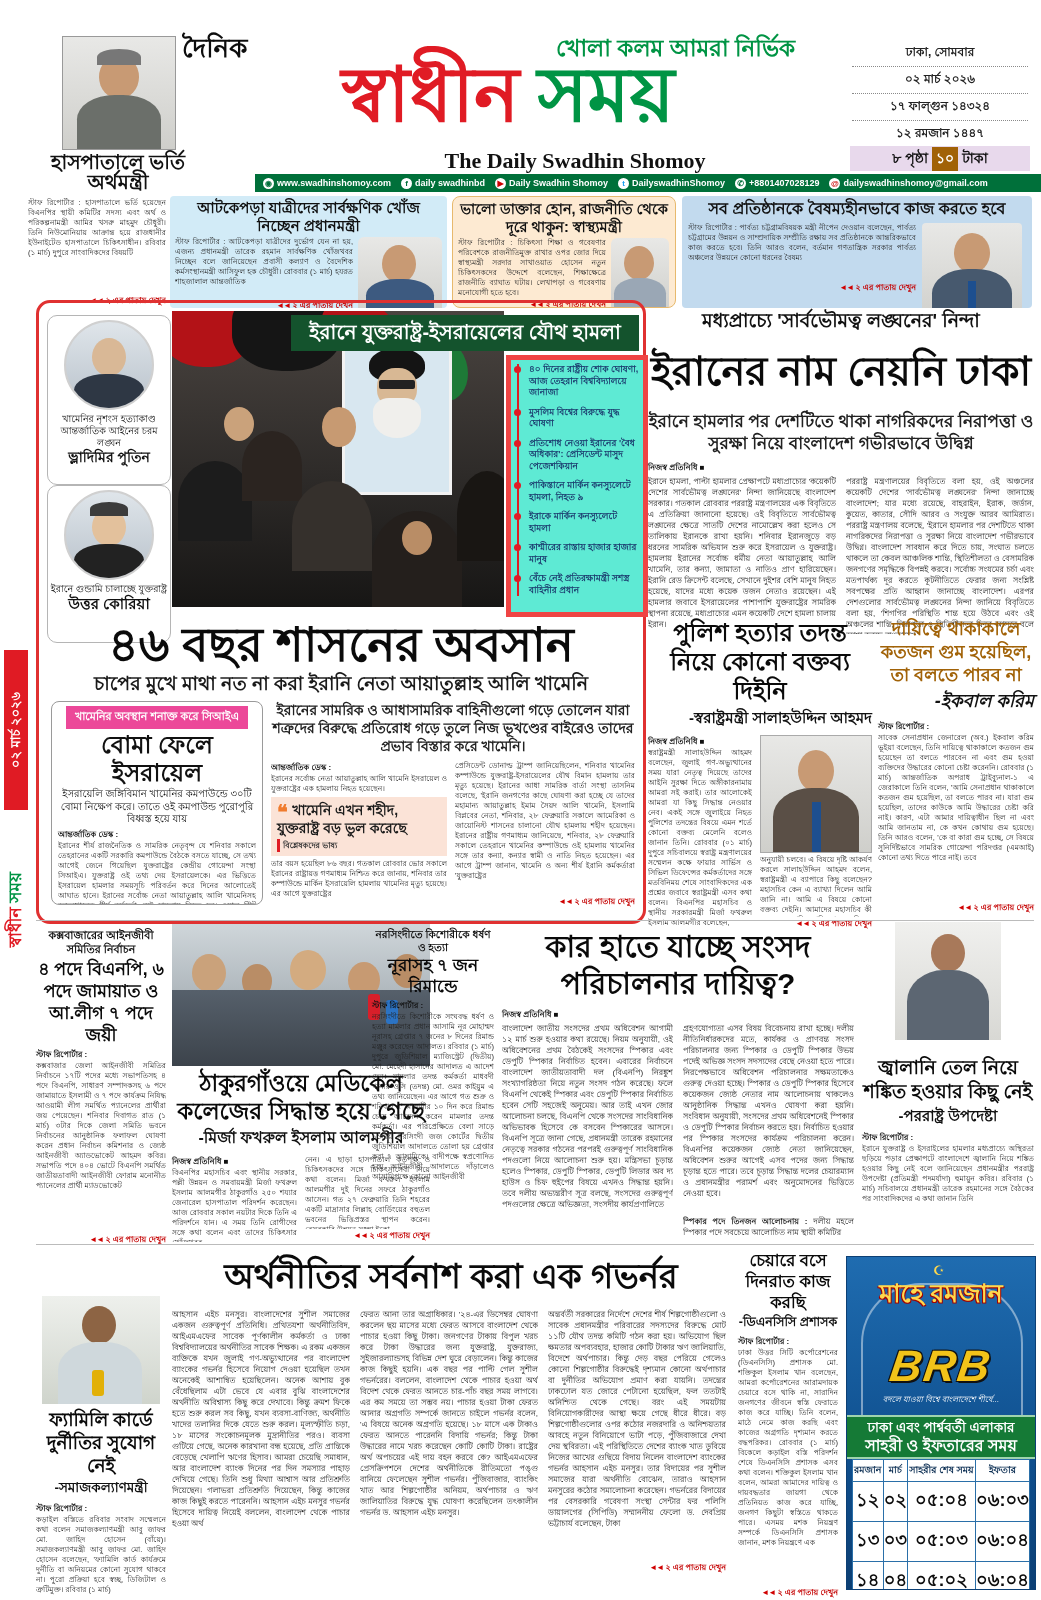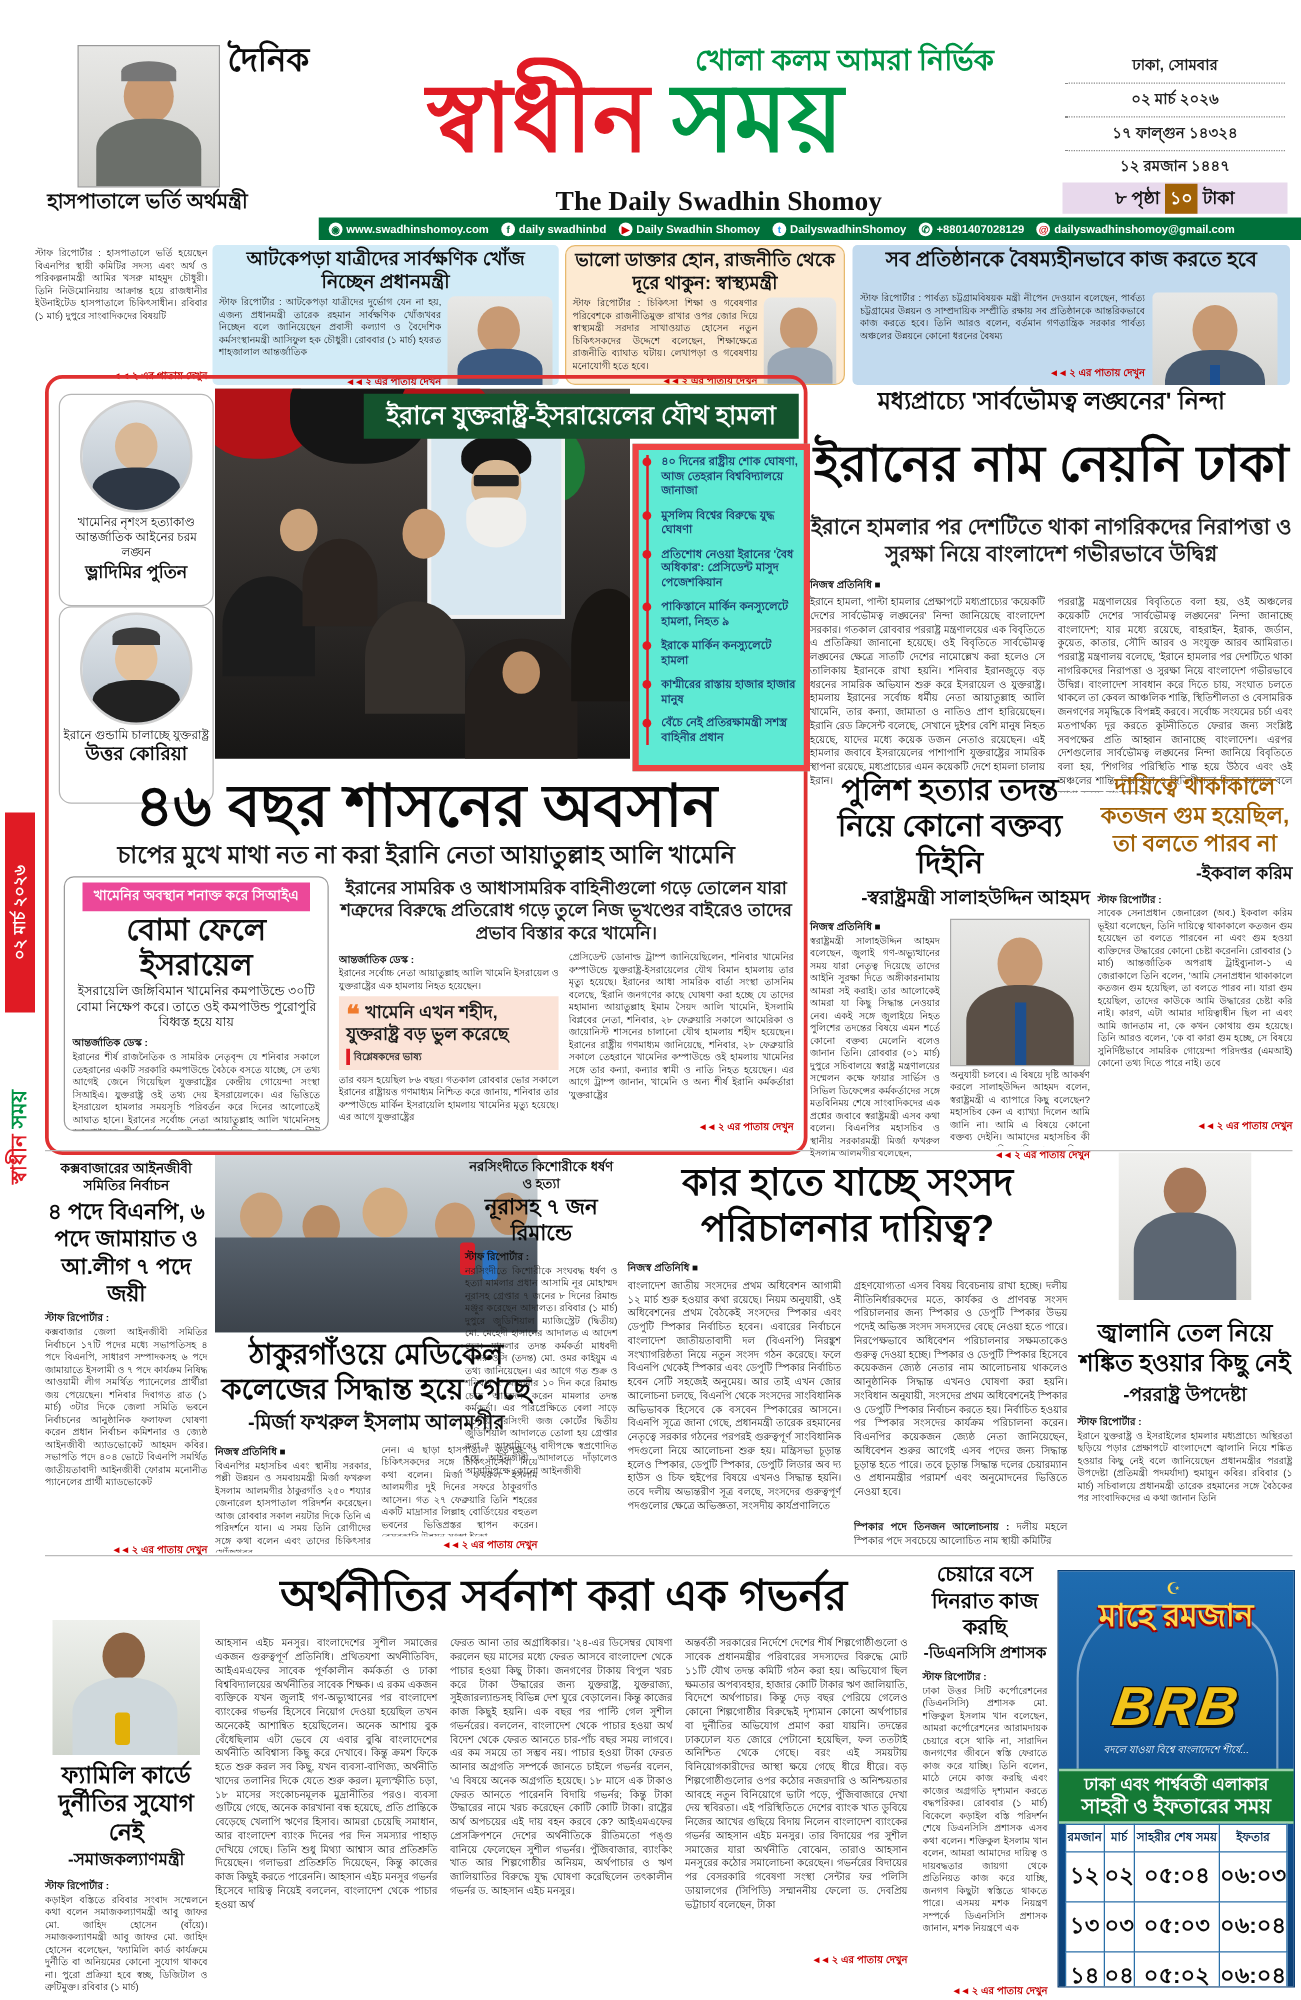--- a/index.html
+++ b/index.html
@@ -74,21 +74,21 @@
 </head>
 <body>
 
 <div class="page">
 
   <div class="abs photo" style="left:62px;top:36px;width:112px;height:112px;border:1px solid #999;">
     <span class="ph-head" style="left:36px;top:18px;width:40px;height:44px;"></span>
     <span class="ph-hair" style="left:34px;top:12px;width:44px;height:16px;background:#777;"></span>
     <span class="ph-suit" style="left:14px;top:58px;width:84px;height:54px;background:#6b6f6a;"></span>
   </div>
-  <div class="abs caption" style="left:34px;top:152px;width:168px;font-size:16px;line-height:20px;">হাসপাতালে ভর্তি অর্থমন্ত্রী</div>
+  <div class="abs caption" style="left:34px;top:152px;width:168px;font-size:20px;line-height:20px;">হাসপাতালে ভর্তি অর্থমন্ত্রী</div>
 
   <div class="abs" style="left:182px;top:28px;font-size:26px;font-weight:bold;color:#0d0d0d;">দৈনিক</div>
   <div class="abs" style="left:168px;top:46px;width:680px;height:106px;display:flex;align-items:center;justify-content:center;gap:18px;white-space:nowrap;overflow:hidden;">
     <span class="title-red" style="font-size:76px;">স্বাধীন</span>
     <span class="title-green" style="font-size:76px;">সময়</span>
   </div>
   <div class="abs slogan" style="left:556px;top:30px;font-size:23px;white-space:nowrap;">খোলা কলম আমরা নির্ভিক</div>
   <div class="abs ctr" style="left:320px;top:148px;width:510px;font-size:22px;font-weight:bold;font-family:'Liberation Serif',serif;">The Daily Swadhin Shomoy</div>
 
   <div class="abs" style="left:852px;top:40px;width:176px;">
@@ -159,21 +159,21 @@
       </div>
       <div class="photo" style="width:58px;height:74px;border-radius:6px;">
         <span class="ph-head" style="left:13px;top:8px;width:30px;height:34px;"></span>
         <span class="ph-suit" style="left:3px;top:40px;width:52px;height:34px;background:#9aa7b5;"></span>
       </div>
     </div>
   </div>
 
   <div class="abs clip" style="left:682px;top:196px;width:350px;height:112px;background:#c2daee;border-radius:4px;padding:3px 6px;box-sizing:border-box;">
     <div class="ctr" style="font-size:16px;line-height:20px;font-weight:bold;">সব প্রতিষ্ঠানকে বৈষম্যহীনভাবে কাজ করতে হবে</div>
-    <div style="display:flex;gap:6px;margin-top:15px;">
+    <div style="display:flex;gap:6px;margin-top:4px;">
       <div style="width:228px;">
         <div class="body-sm clip" style="height:58px;">স্টাফ রিপোর্টার : পার্বত্য চট্টগ্রামবিষয়ক মন্ত্রী নীপেন দেওয়ান বলেছেন, পার্বত্য চট্টগ্রামের উন্নয়ন ও সাম্প্রদায়িক সম্প্রীতি রক্ষায় সব প্রতিষ্ঠানকে আন্তরিকভাবে কাজ করতে হবে। তিনি আরও বলেন, বর্তমান গণতান্ত্রিক সরকার পার্বত্য অঞ্চলের উন্নয়নে কোনো ধরনের বৈষম্য</div>
         <div class="more"><span class="arr">◄◄</span> <span>২ এর পাতায় দেখুন</span></div>
       </div>
       <div class="photo" style="width:100px;height:100px;border-radius:4px;">
         <span class="ph-head" style="left:32px;top:10px;width:36px;height:40px;"></span>
         <span class="ph-suit" style="left:10px;top:46px;width:80px;height:54px;background:#47596e;"></span>
         <span class="ph-tie" style="left:46px;top:58px;width:8px;height:40px;"></span>
       </div>
     </div>
@@ -302,21 +302,21 @@
           <span class="ph-tie" style="left:51px;top:66px;width:9px;height:50px;"></span>
         </div>
         <div class="body-sm clip" style="height:62px;margin-top:2px;">অনুযায়ী চলবে। এ বিষয়ে দৃষ্টি আকর্ষণ করলে সালাহউদ্দিন আহমদ বলেন, স্বরাষ্ট্রমন্ত্রী এ ব্যাপারে কিছু বলেছেন? মহাসচিব কেন এ ব্যাখ্যা দিলেন আমি জানি না। আমি এ বিষয়ে কোনো বক্তব্য দেইনি। আমাদের মহাসচিব কী বলেছেন আমি জানি না। এ বিষয়ে কোনো</div>
         <div class="more"><span class="arr">◄◄</span> <span>২ এর পাতায় দেখুন</span></div>
       </div>
     </div>
   </div>
 
   <div class="abs" style="left:878px;top:618px;width:156px;height:292px;">
     <div class="ctr" style="font-size:18px;line-height:23px;font-weight:bold;color:#a16207;">দায়িত্বে থাকাকালে কতজন গুম হয়েছিল, তা বলতে পারব না</div>
-    <div class="attr" style="font-size:14px;">-ইকবাল করিম</div>
+    <div class="attr" style="font-size:18px;font-style:italic;">-ইকবাল করিম</div>
     <div class="byline" style="margin-top:2px;">স্টাফ রিপোর্টার :</div>
     <div class="body-sm clip" style="height:168px;">সাবেক সেনাপ্রধান জেনারেল (অব.) ইকবাল করিম ভূইয়া বলেছেন, তিনি দায়িত্বে থাকাকালে কতজন গুম হয়েছেন তা বলতে পারবেন না এবং গুম হওয়া ব্যক্তিদের উদ্ধারের কোনো চেষ্টা করেননি। রোববার (১ মার্চ) আন্তর্জাতিক অপরাধ ট্রাইব্যুনাল-১ এ জেরাকালে তিনি বলেন, 'আমি সেনাপ্রধান থাকাকালে কতজন গুম হয়েছিল, তা বলতে পারব না। যারা গুম হয়েছিল, তাদের কাউকে আমি উদ্ধারের চেষ্টা করি নাই। কারণ, এটা আমার দায়িত্বাধীন ছিল না এবং আমি জানতাম না, কে কখন কোথায় গুম হয়েছে। তিনি আরও বলেন, 'কে বা কারা গুম হচ্ছে, সে বিষয়ে সুনির্দিষ্টভাবে সামরিক গোয়েন্দা পরিদপ্তর (এমআই) কোনো তথ্য দিতে পারে নাই। তবে</div>
     <div class="more"><span class="arr">◄◄</span> <span>২ এর পাতায় দেখুন</span></div>
   </div>
 
   <div class="h-rule" style="left:36px;top:920px;width:998px;"></div>
 
   <div class="abs" style="left:36px;top:928px;width:130px;height:310px;">
     <div class="ctr kicker" style="font-size:11px;line-height:14px;">কক্সবাজারের আইনজীবী সমিতির নির্বাচন</div>
     <div class="ctr" style="font-size:17.5px;line-height:22px;font-weight:bold;margin-top:2px;color:#0a0a0a;">৪ পদে বিএনপি, ৬ পদে জামায়াত ও আ.লীগ ৭ পদে জয়ী</div>

